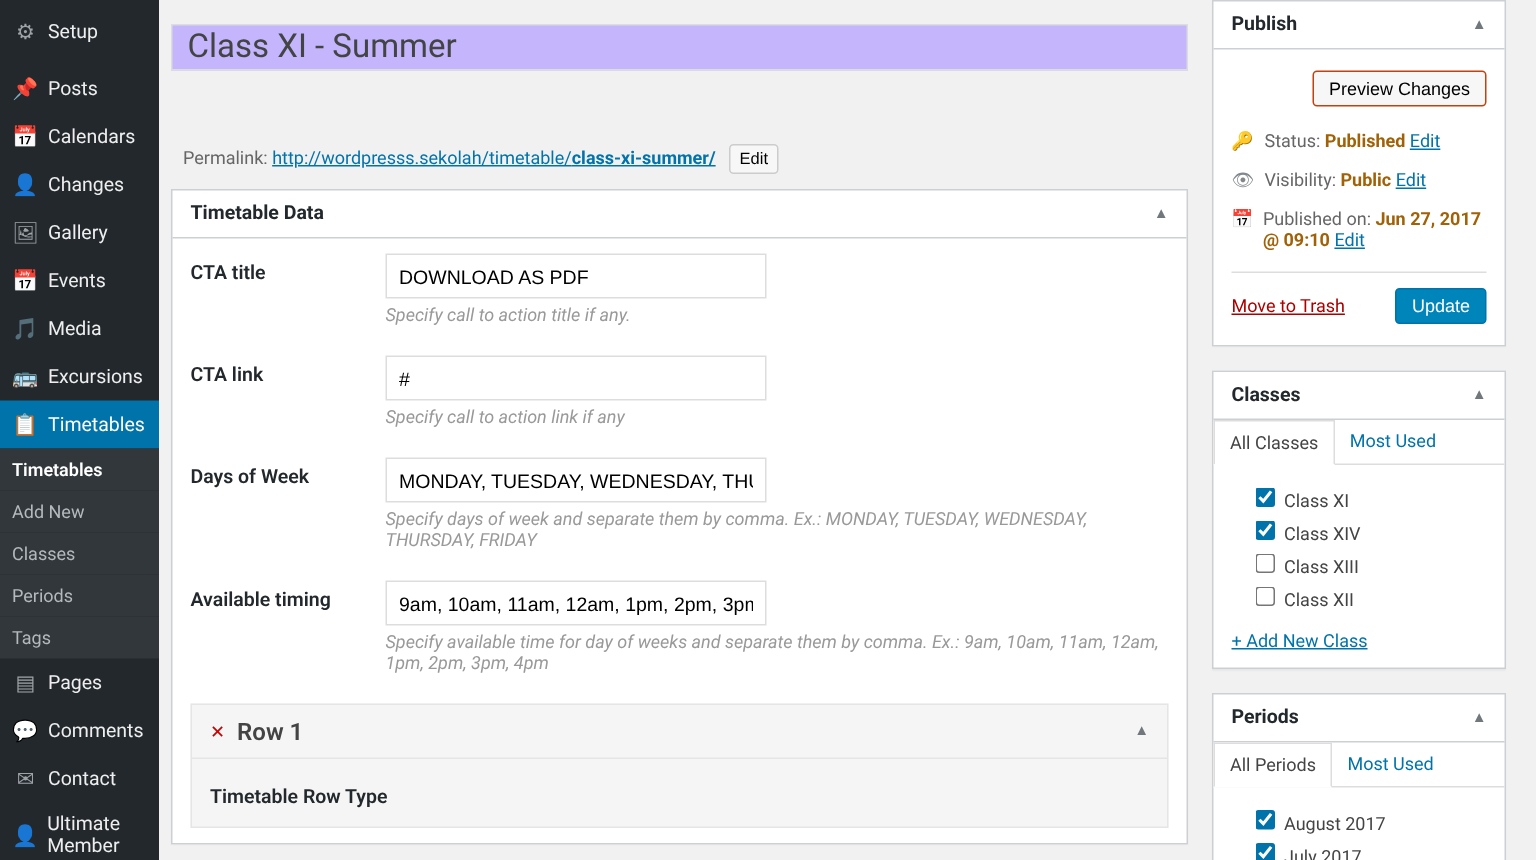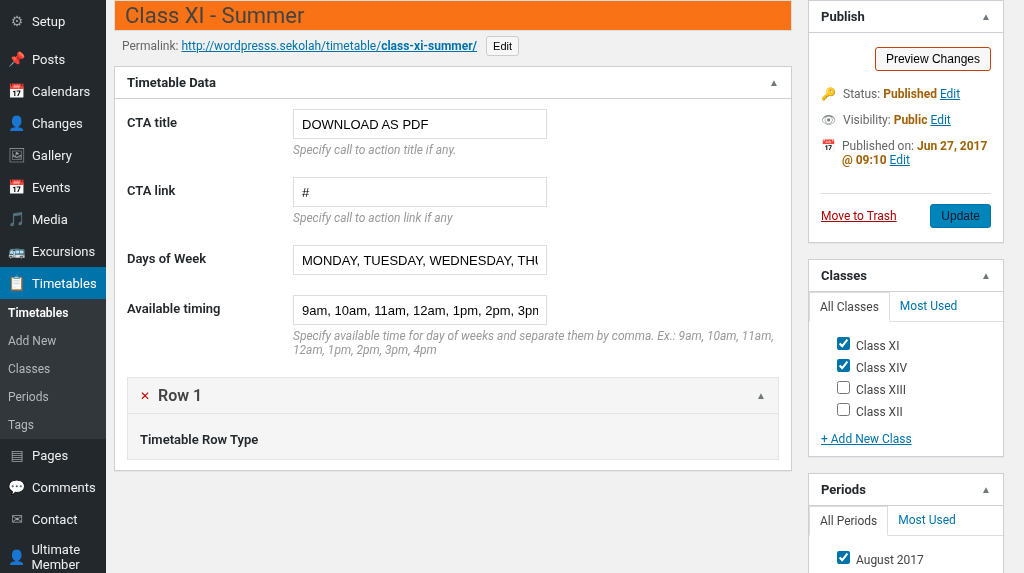--- a/index.html
+++ b/index.html
@@ -13,59 +13,59 @@
     .menu-item.sub { padding-left: 8px; background: #32373c; font-size: 12px; color: #b4b9be; }
     .menu-item.sub.current { color: #fff; font-weight: 600; }
     .menu-icon { width: 18px; height: 18px; display: inline-flex; align-items: center; justify-content: center; margin-right: 6px; color: #9ea3a8; font-size: 14px; }
     
     
     .main { flex: 1; display: flex; padding: 0 20px 0 8px; gap: 16px; overflow: hidden; }
     .content { flex: 1; }
     .right { width: 196px; flex-shrink: 0; }
     
     
-    .title-box { background: #f97316; border: 1px solid #ddd; padding: 2px 10px; margin-top: 0; }
+    .title-box { background: #c4b5fd; border: 1px solid #ddd; padding: 2px 10px; margin-top: 16px; }
     .title-box h1 { font-size: 22px; font-weight: 400; color: #444; }
-    .permalink { padding: 5px 0 10px 8px; font-size: 12px; color: #666; }
+    .permalink { padding: 5px 0 10px 8px; font-size: 12px; color: #666; margin-top: 44px; }
     .permalink a { color: #0073aa; text-decoration: underline; }
     .permalink button { font-size: 11px; padding: 0 6px; height: 20px; border: 1px solid #ccc; background: #f7f7f7; border-radius: 3px; margin-left: 6px; }
     
     
     .postbox { background: #fff; border: 1px solid #ccd0d4; margin-bottom: 16px; box-shadow: 0 1px 1px rgba(0,0,0,.04); }
     .postbox-header { border-bottom: 1px solid #ccd0d4; padding: 8px 12px; display: flex; justify-content: space-between; align-items: center; }
     .postbox-header h2 { font-size: 13px; font-weight: 700; color: #23282d; }
     .toggle-indicator { cursor: pointer; color: #72777c; font-size: 10px; }
     .inside { padding: 10px 12px; }
     
     
-    .field-row { margin-bottom: 20px; display: flex; align-items: flex-start; gap: 36px; }
+    .field-row { margin-bottom: 20px; display: flex; align-items: flex-start; }
     .field-label { width: 130px; font-size: 13px; color: #23282d; font-weight: 600; padding-top: 6px; }
     .field-body { flex: 1; }
     .field-body input[type="text"] { width: 254px; padding: 5px 8px; border: 1px solid #ddd; font-size: 13px; height: 30px; }
     .field-desc { font-size: 12px; color: #999; font-style: italic; margin-top: 4px; }
     
     
     .row-box { background: #f5f5f5; border: 1px solid #e5e5e5; margin: 0; }
     .row-header { padding: 8px 12px; display: flex; align-items: center; justify-content: space-between; border-bottom: 1px solid #e5e5e5; }
     .row-header-left { display: flex; align-items: center; gap: 8px; }
     .row-close { color: #c00; cursor: pointer; font-size: 12px; }
     .row-title { font-size: 16px; font-weight: 600; }
     .row-inside { padding: 12px; display: flex; }
     .radio-row { margin-bottom: 4px; }
     .radio-row label { font-size: 13px; margin-left: 3px; }
     
     
     .publish-actions { display: flex; justify-content: flex-end; padding: 4px 0 10px; }
     .button { font-size: 12px; padding: 4px 10px; border: 1px solid #c2410c; background: #f7f7f7; border-radius: 3px; cursor: pointer; }
-    .button-primary { background: #0085ba; border-color: #0073aa; color: #0f172a; }
+    .button-primary { background: #0085ba; border-color: #0073aa; color: #ffffff; }
     .pub-row { padding: 6px 0; font-size: 12px; color: #666; display: flex; align-items: flex-start; gap: 6px; }
     .pub-row strong { color: #a16207; }
     .pub-row a { color: #0073aa; text-decoration: underline; }
     .pub-icon { color: #82878c; width: 16px; }
-    .pub-footer { display: flex; justify-content: space-between; align-items: center; padding: 10px 0 4px; border-top: 1px solid #ddd; margin-top: 20px; }
+    .pub-footer { display: flex; justify-content: space-between; align-items: center; padding: 10px 0 4px; border-top: 1px solid #ddd; margin-top: 8px; }
     .trash-link { color: #a00; text-decoration: underline; font-size: 12px; }
     
     
     .cat-tabs { display: flex; border-bottom: 1px solid #ddd; margin: -10px -12px 8px -12px; }
     .cat-tab { padding: 7px 10px; font-size: 12px; cursor: pointer; color: #0073aa; }
     .cat-tab.active { border: 1px solid #ddd; border-bottom-color: #fff; background: #fff; margin-bottom: -1px; color: #444; }
     .checklist { padding: 4px 0; }
     .check-item { padding: 3px 0 3px 16px; font-size: 12px; }
     .check-item input { margin-right: 6px; accent-color: #0073aa; }
     .add-new-link { color: #0073aa; text-decoration: underline; font-size: 12px; display: inline-block; margin-top: 6px; }
@@ -175,20 +175,21 @@
             <div class="field-label">CTA link</div>
             <div class="field-body">
               <input type="text" value="#" style="">
               <div class="field-desc">Specify call to action link if any</div>
             </div>
           </div>
           <div class="field-row">
             <div class="field-label">Days of Week</div>
             <div class="field-body">
               <input type="text" value="MONDAY, TUESDAY, WEDNESDAY, THURSDAY, FRID" style="">
+              <div class="field-desc">Specify days of week and separate them by comma. Ex.: MONDAY, TUESDAY, WEDNESDAY, THURSDAY, FRIDAY</div>
             </div>
           </div>
           <div class="field-row">
             <div class="field-label">Available timing</div>
             <div class="field-body">
               <input type="text" value="9am, 10am, 11am, 12am, 1pm, 2pm, 3pm, 4pm" style="">
               <div class="field-desc">Specify available time for day of weeks and separate them by comma. Ex.: 9am, 10am, 11am, 12am, 1pm, 2pm, 3pm, 4pm</div>
             </div>
           </div>
 

